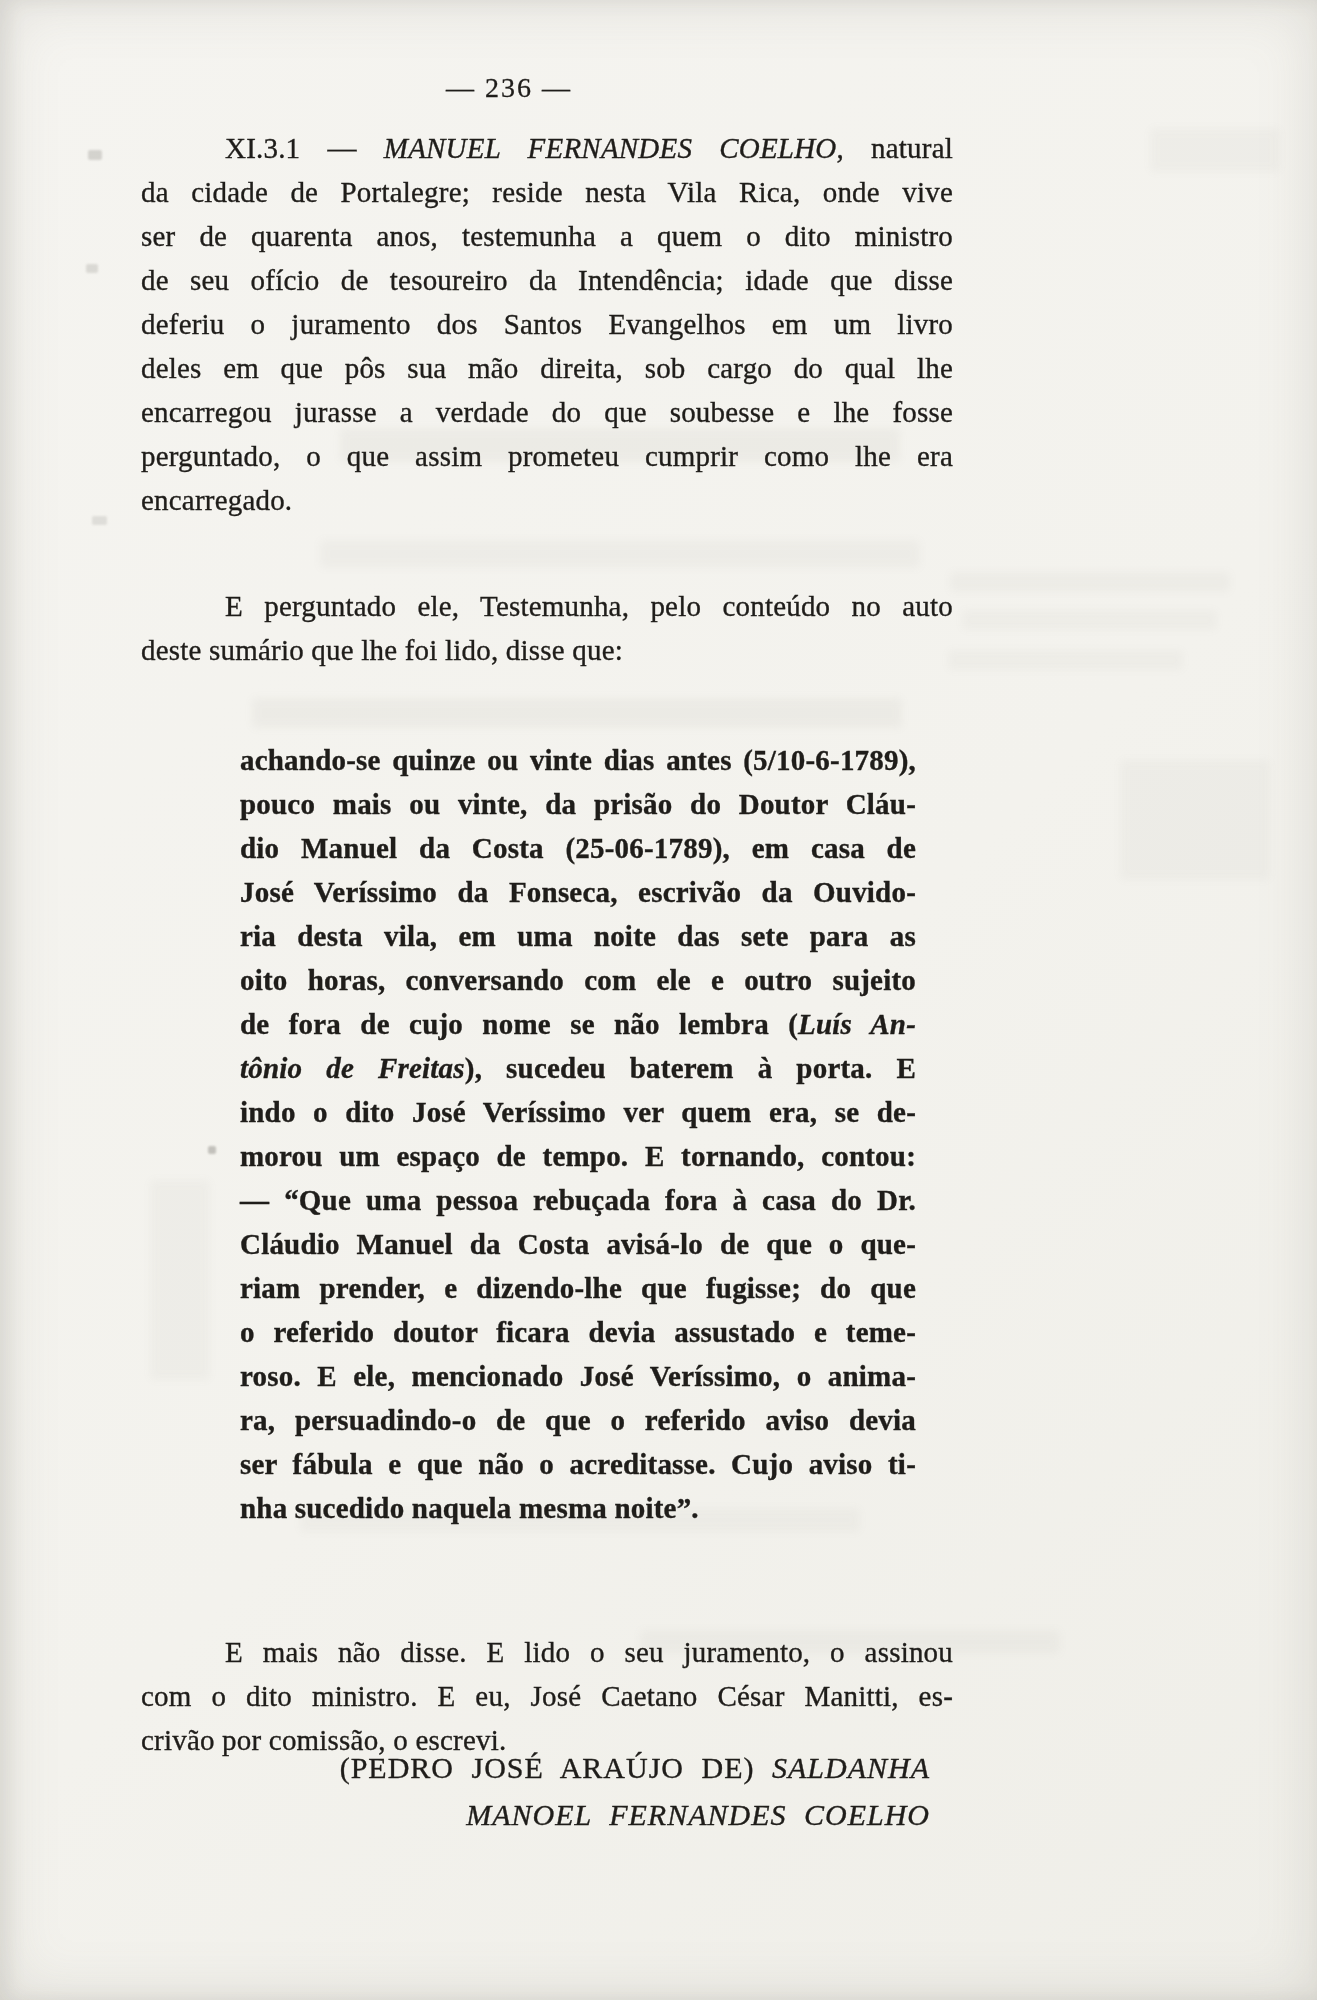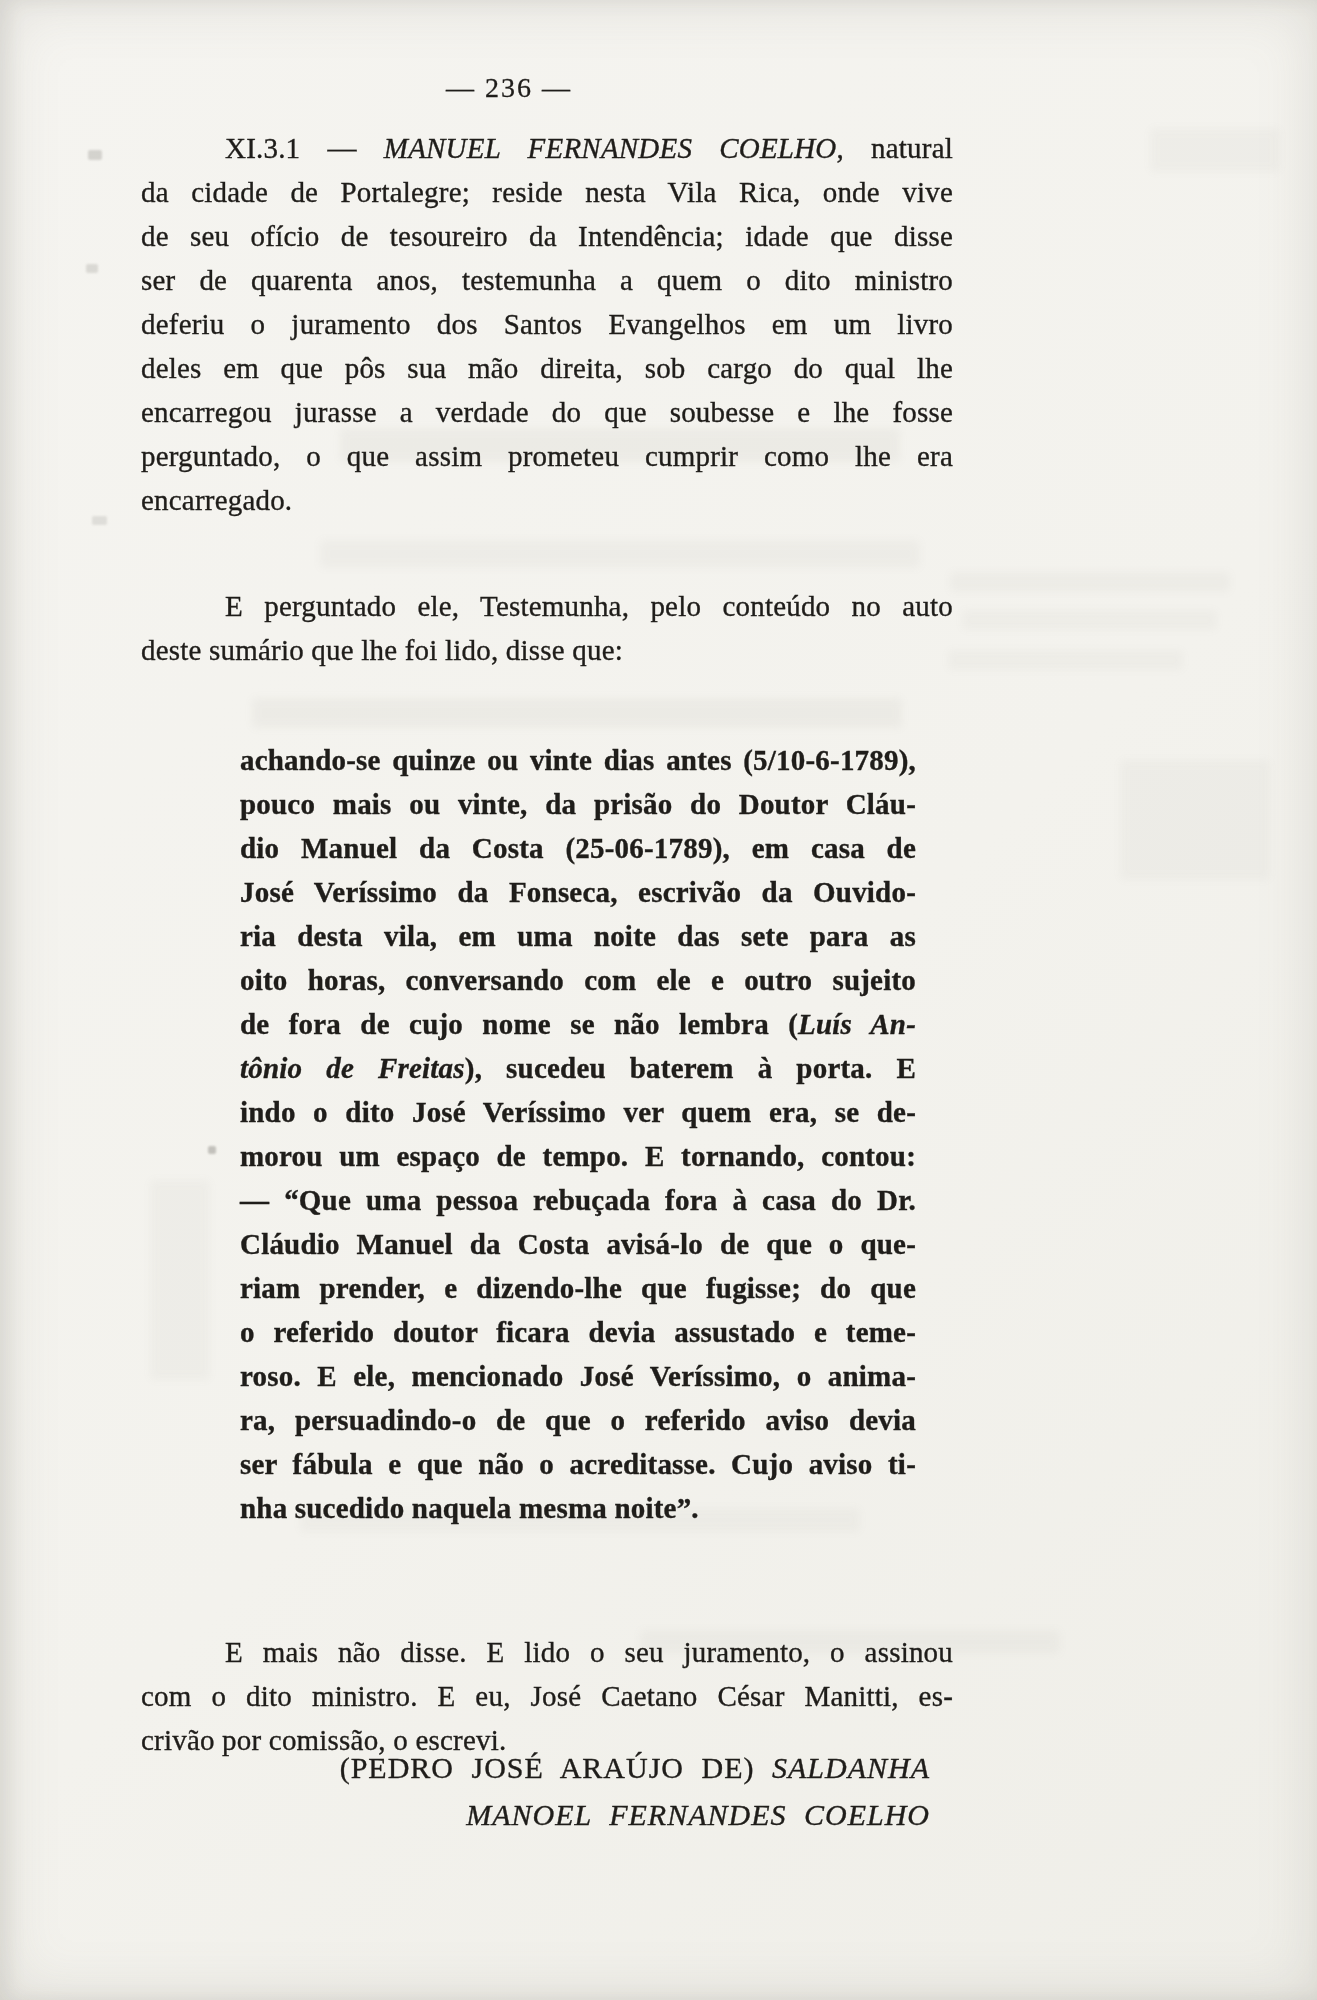--- a/index.html
+++ b/index.html
@@ -61,22 +61,22 @@
   <div class="mark" style="left:86px;top:264px;width:12px;height:9px;opacity:.16"></div>
   <div class="mark" style="left:92px;top:516px;width:15px;height:9px;opacity:.13"></div>
   <div class="mark" style="left:208px;top:1146px;width:8px;height:8px;opacity:.30"></div>
 
   <div class="pageno">— 236 —</div>
 
   <div id="content">
       <div class="para body" id="p1">
         <div class="line indent"><span>XI.3.1 — </span><span class="it">MANUEL FERNANDES COELHO</span><span>, natural</span></div>
         <div class="line"><span>da cidade de Portalegre; reside nesta Vila Rica, onde vive</span></div>
+        <div class="line"><span>ser de quarenta anos, testemunha a quem o dito ministro</span></div>
         <div class="line"><span>de seu ofício de tesoureiro da Intendência; idade que disse</span></div>
-        <div class="line"><span>ser de quarenta anos, testemunha a quem o dito ministro</span></div>
         <div class="line"><span>deferiu o juramento dos Santos Evangelhos em um livro</span></div>
         <div class="line"><span>deles em que pôs sua mão direita, sob cargo do qual lhe</span></div>
         <div class="line"><span>encarregou jurasse a verdade do que soubesse e lhe fosse</span></div>
         <div class="line"><span>perguntado, o que assim prometeu cumprir como lhe era</span></div>
         <div class="line last"><span>encarregado.</span></div>
       </div>
       <div class="para body" id="p2">
         <div class="line indent"><span>E perguntado ele, Testemunha, pelo conteúdo no auto</span></div>
         <div class="line last"><span>deste sumário que lhe foi lido, disse que:</span></div>
       </div>

